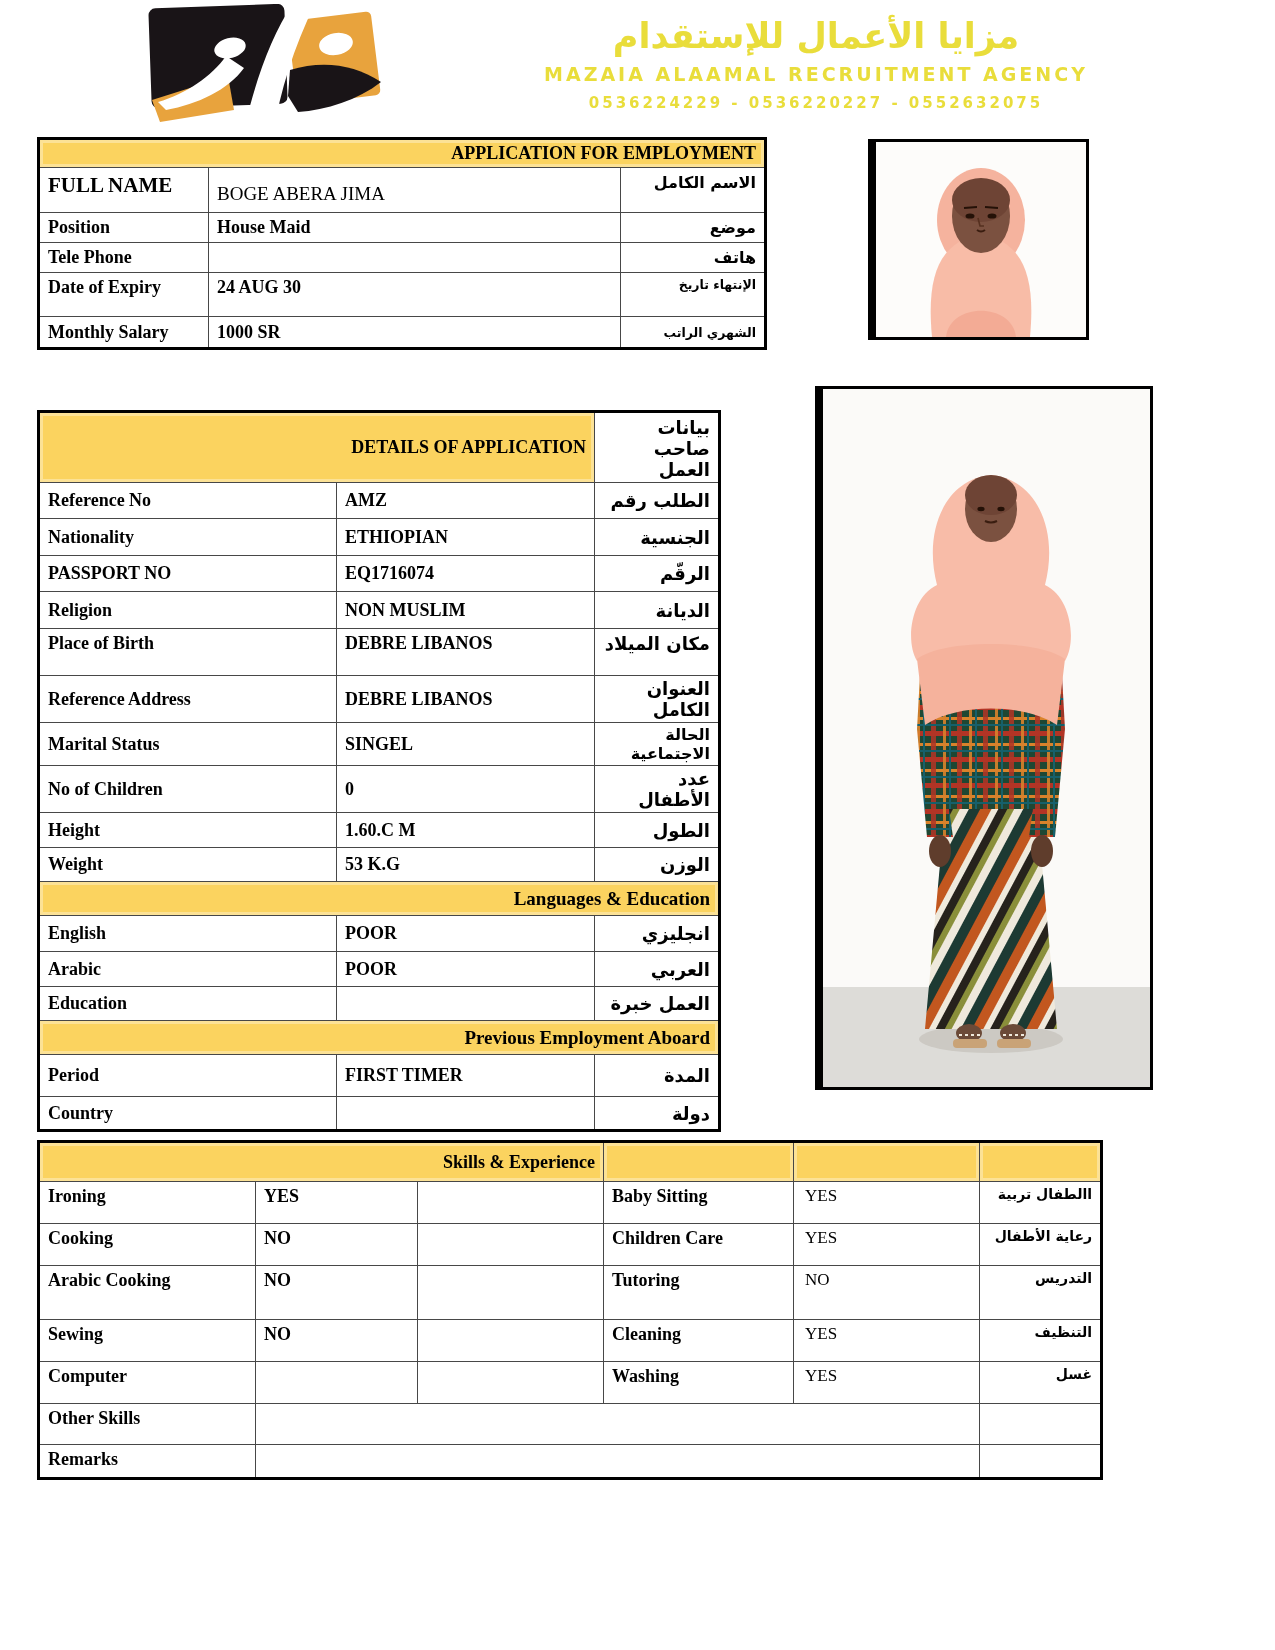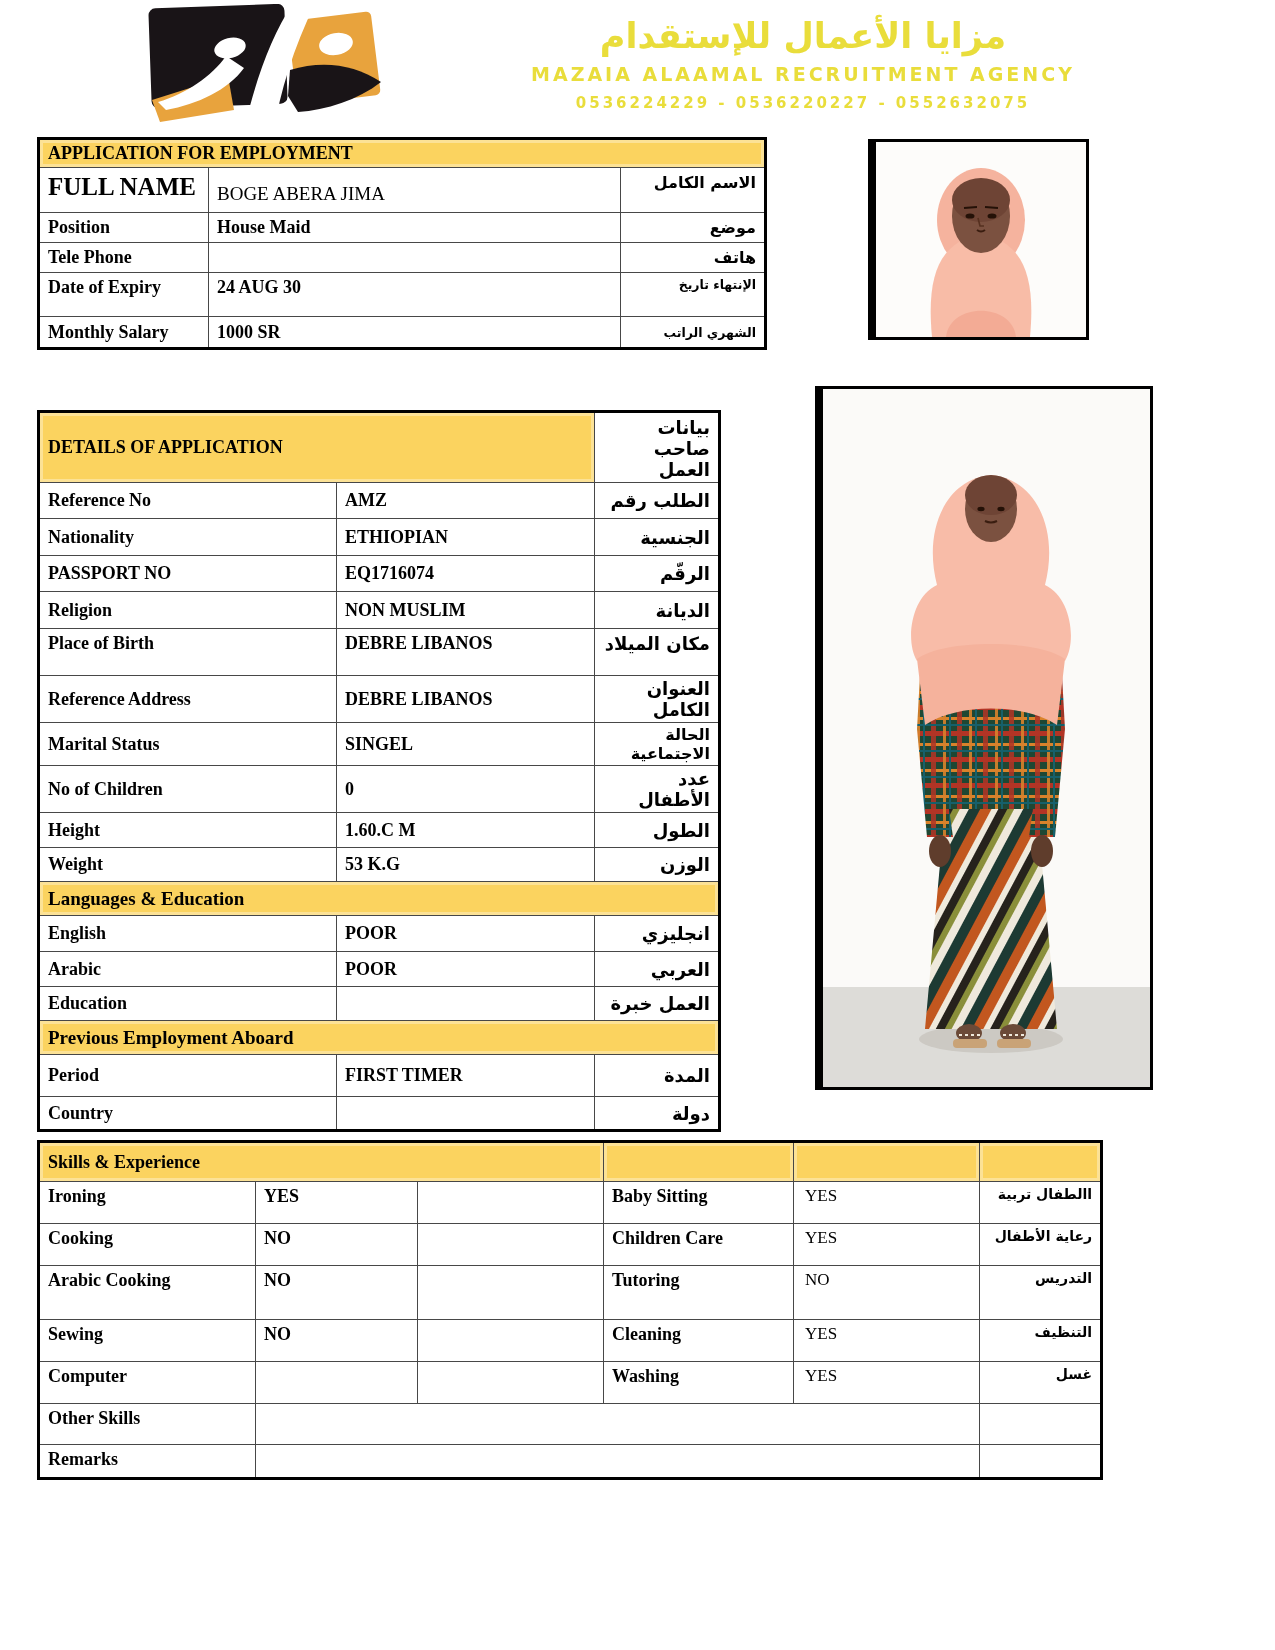--- a/index.html
+++ b/index.html
@@ -1,41 +1,41 @@
 <!DOCTYPE html>
 <html><head>
 <meta charset="utf-8">
 <style>
   html,body{margin:0;padding:0;background:#ffffff;}
   .page{position:relative;width:1275px;height:1650px;background:#fff;overflow:hidden;
         font-family:"Liberation Serif","DejaVu Serif",serif;color:#000;}
 
   
   .logo{position:absolute;left:140px;top:4px;width:245px;height:126px;}
-  .brand{position:absolute;top:16px;right:132px;width:680px;text-align:center;
+  .brand{position:absolute;top:16px;right:119px;width:680px;text-align:center;
          color:#e9dd3b;font-weight:bold;font-family:"DejaVu Sans",sans-serif;}
   .brand .ar-name{font-size:35px;line-height:1.15;direction:rtl;}
   .brand .en-name{font-size:19px;letter-spacing:3px;margin-top:7px;}
   .brand .phones{font-size:15px;letter-spacing:3px;margin-top:9px;}
 
   
   table.frm{border-collapse:collapse;table-layout:fixed;background:#fff;
             border:3px solid #000;}
   table.frm td{border:1.8px solid #474747;padding:2px 8px;vertical-align:middle;
                font-size:18px;overflow:hidden;}
   td.lbl{font-weight:bold;text-align:left;}
   td.val{font-weight:bold;text-align:left;padding-left:11px;}
   td.val.plain{font-weight:normal;font-size:19px;}
   td.ar{direction:rtl;text-align:right;font-weight:bold;font-size:15px;
         font-family:"DejaVu Sans",sans-serif;padding-right:9px;}
   td.ar.small{font-size:12.5px;margin-top:20px;}
-  td.yhead{background:#fbd35f;font-weight:bold;text-align:left;font-size:20px;
+  td.yhead{background:#fbd35f;font-weight:bold;text-align:right;font-size:20px;
            box-shadow:inset 0 0 0 3px rgba(255,255,255,.35);}
   tr.top td{vertical-align:top;padding-top:4px;}
-  tr.fn td.lbl{vertical-align:top;padding-top:5px;font-size:25px;}
+  tr.fn td.lbl{vertical-align:top;padding-top:5px;font-size:21px;}
   tr.fn td.val{vertical-align:bottom;padding-bottom:7px;}
 
   .t-application{position:absolute;left:37px;top:137px;width:727px;}
   .t-details{position:absolute;left:37px;top:410px;width:681px;}
   .t-skills{position:absolute;left:37px;top:1140px;width:1063px;}
   .t-skills td{font-size:18px;}
   .t-skills td.rval{font-weight:normal;font-size:17px;text-align:left;padding-left:11px;}
   .t-skills td.ar{font-size:14px;}
 
   

